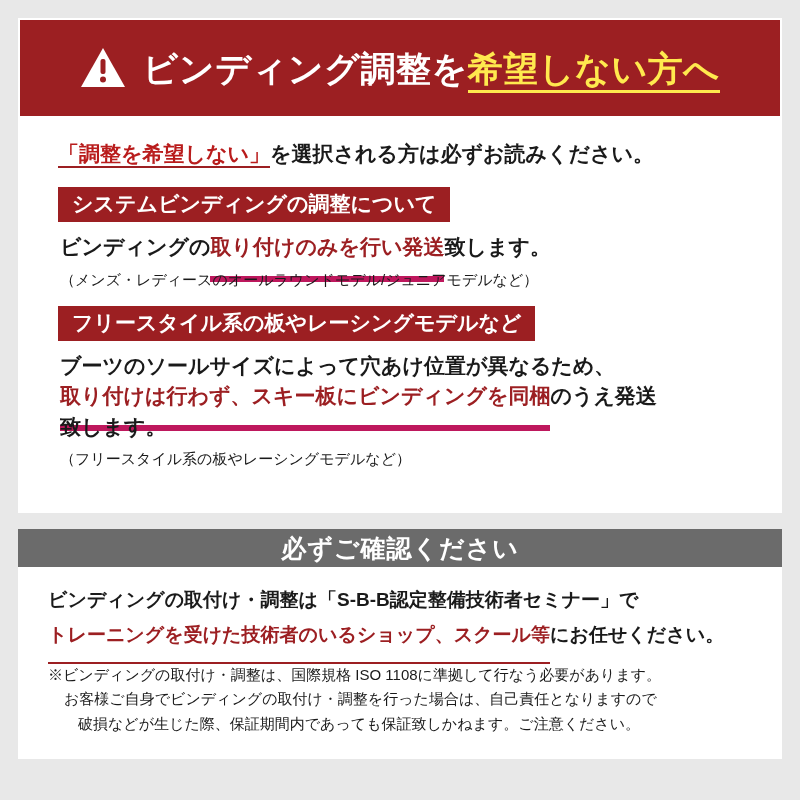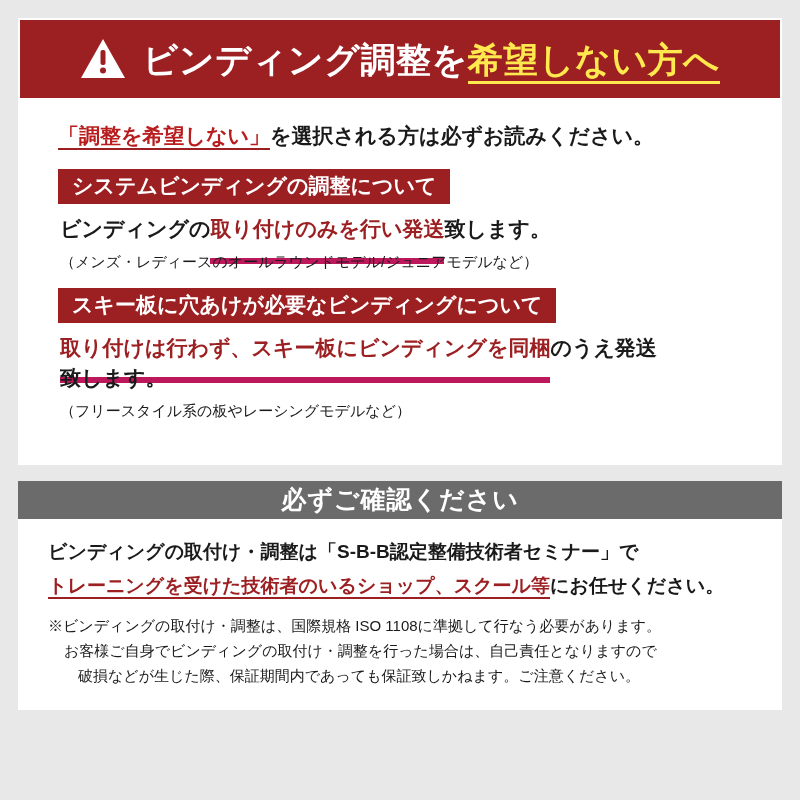--- a/index.html
+++ b/index.html
@@ -26,21 +26,21 @@
   }
 
   
   .panel-main {
     background: #ffffff;
     border: 2px solid #ffffff;
     box-sizing: border-box;
   }
   .banner {
     background: #9c1f22;
-    height: 78px;
+    height: 96px;
     display: flex;
     align-items: center;
     justify-content: center;
     gap: 16px;
     padding: 0 18px;
     box-sizing: border-box;
   }
   .warn-icon {
     width: 46px;
     height: 42px;
@@ -141,21 +141,21 @@
   .confirm-line2 {
     font-size: 19px;
     color: #1a1a1a;
     font-weight: bold;
     line-height: 1.4;
     margin-bottom: 14px;
   }
   .confirm-line2 .ul-red {
     color: #9c1f22;
     border-bottom: 2px solid #9c1f22;
-    padding-bottom: 1px;
+    padding-bottom: 17px;
   }
   .fine {
     font-size: 15px;
     color: #1a1a1a;
     line-height: 1.65;
   }
   .fine .indent1 { display: block; padding-left: 16px; }
   .fine .indent2 { display: block; padding-left: 30px; }
 </style>
 </head>
@@ -181,22 +181,23 @@
       <div class="lead"><span class="ul-red">「調整を希望しない」</span><span>を選択される方は必ずお読みください。</span></div>
 
       
       <div class="sec-head">システムビンディングの調整について</div>
       <div class="sec-body">
         <div class="sec-line"><span>ビンディングの</span><span class="ul-red">取り付けのみを行い発送</span><span>致します。</span></div>
         <div class="note-small">（メンズ・レディースのオールラウンドモデル/ジュニアモデルなど）</div>
       </div>
 
       
-      <div class="sec-head">スキー板に穴あけが必要なビンディングについて</div>
+      <div class="sec-head">フリースタイル系の板やレーシングモデルなど</div>
       <div class="sec-body">
+        <div class="sec-line">ブーツのソールサイズによって穴あけ位置が異なるため、</div>
         <div class="sec-line"><span class="ul-red">取り付けは行わず、スキー板にビンディングを同梱</span><span>のうえ発送</span></div>
         <div class="sec-line">致します。</div>
         <div class="note-small">（フリースタイル系の板やレーシングモデルなど）</div>
       </div>
 
     </div>
   </div>
 
   <div class="panel-confirm">
     <div class="confirm-head">

